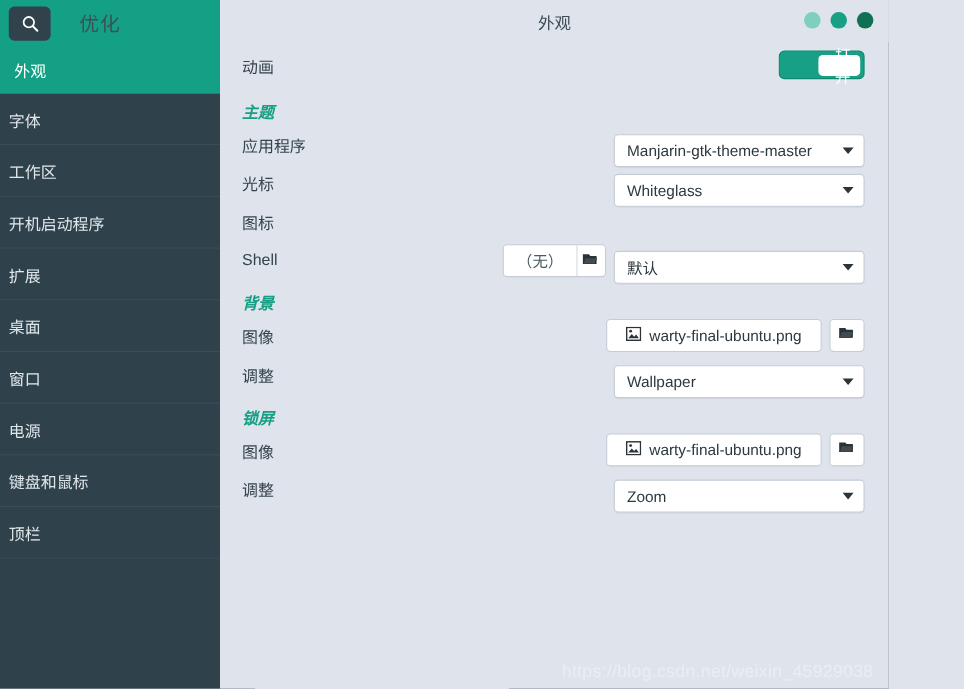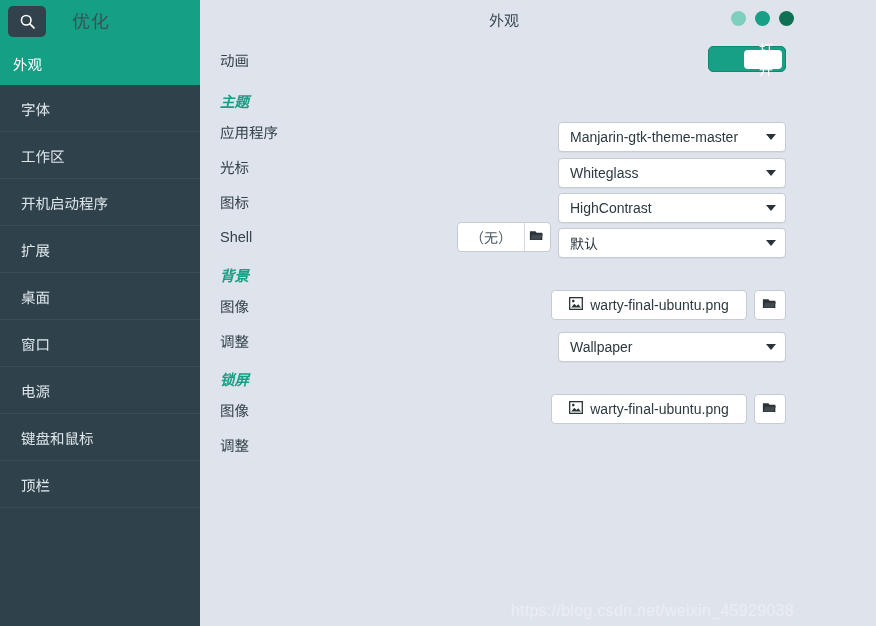--- a/index.html
+++ b/index.html
@@ -62,21 +62,21 @@
     font-size: 18px;
     color: #3f4f57;
     letter-spacing: 1px;
   }
 
   .sidebar-item {
     height: 47px;
     flex: 0 0 47px;
     display: flex;
     align-items: center;
-    padding-left: 21px;
+    padding-left: 8px;
     font-size: 14.5px;
     color: #dfe6ea;
     border-bottom: 1px solid #3b4d57;
     cursor: pointer;
     user-select: none;
   }
 
   .sidebar-item.active {
     background: #14a085;
     color: #ffffff;
@@ -384,26 +384,20 @@
         <div class="row-controls">
           <div class="combo w-wide">
             <span>Whiteglass</span>
             <span class="caret"></span>
           </div>
         </div>
       </div>
 
       <div class="row" style="height:35px;">
         <div class="row-label">图标</div>
-        <div class="row-controls">
-          <div class="combo w-wide">
-            <span>HighContrast</span>
-            <span class="caret"></span>
-          </div>
-        </div>
       </div>
 
       <div class="row" style="height:35px;">
         <div class="row-label">Shell</div>
         <div class="row-controls">
           <div class="filebtn shell-file" style="width:94px;">
             <span class="fb-main">（无）</span>
             <span class="fb-sep"></span>
             <span class="fb-icon-btn">
               <span>
@@ -489,19 +483,25 @@
                 <path d="M3.2 6.6h12.3l-2.1 6.4H1.1z" fill="#2b3338"></path>
                 <path d="M3.6 7.2h11.2l-1.9 5.4H1.9z" fill="#ffffff" opacity="0.12"></path>
               </svg>
             </span>
           </div>
         </div>
       </div>
 
       <div class="row" style="height:35px;">
         <div class="row-label">调整</div>
+        <div class="row-controls">
+          <div class="combo w-wide">
+            <span>Zoom</span>
+            <span class="caret"></span>
+          </div>
+        </div>
       </div>
 
     </div>
 
     <div class="watermark">https://blog.csdn.net/weixin_45929038</div>
   </div>
 </div>
 
 </body></html>

